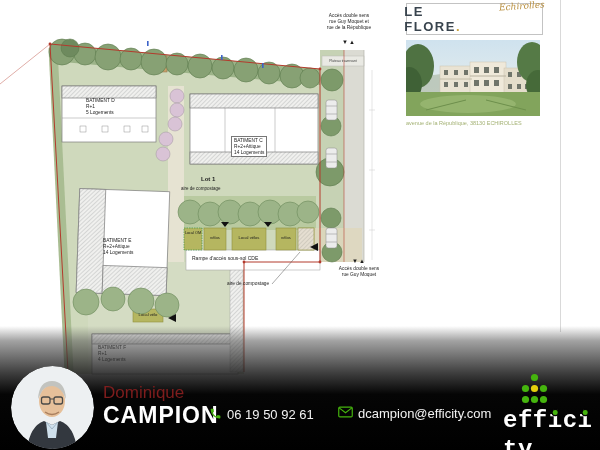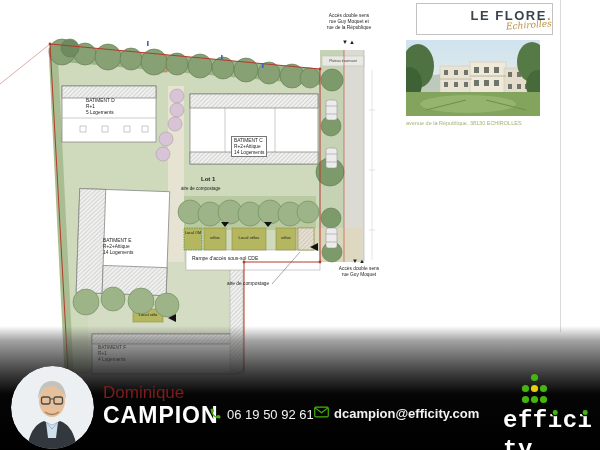--- a/index.html
+++ b/index.html
@@ -6,41 +6,41 @@
   .page{position:relative;width:600px;height:450px;background:#ffffff;overflow:hidden;
         font-family:"Liberation Sans",sans-serif;}
   
   .plan{position:absolute;left:0;top:0;width:410px;height:378px;}
   .plan svg{position:absolute;left:0;top:0;}
   .lbl{position:absolute;color:#1c1c1c;line-height:1.2;white-space:nowrap;z-index:2;}
   .lbl div{white-space:nowrap;}
   .boxed{background:#fff;border:0.5px solid #777;padding:1px 2px;}
   .ctr{text-align:center;white-space:normal;}
   
-  .brandbox{position:absolute;left:416px;top:3px;width:135px;height:30px;border:1px solid #c3c3c3;
-            background:#fff;z-index:1;display:flex;flex-direction:column;align-items:flex-end;justify-content:center;}
+  .brandbox{position:absolute;left:406px;top:3px;width:135px;height:30px;border:1px solid #c3c3c3;
+            background:#fff;z-index:1;display:flex;flex-direction:row;align-items:flex-start;justify-content:center;}
   .brand-title{font-size:13px;font-weight:bold;letter-spacing:1.5px;color:#39444e;}
   .brand-dot{color:#c9a23f;}
   .brand-sub{font-family:"DejaVu Serif",serif;font-style:italic;font-size:9px;color:#b98f3e;
              margin-top:-3px;margin-left:38px;transform:rotate(-4deg);}
   .photo{position:absolute;left:406px;top:40px;width:134px;height:76px;z-index:1;}
   .address{position:absolute;left:406px;top:120px;width:140px;font-size:5.5px;color:#a3b173;z-index:1;}
   .vline{position:absolute;left:560px;top:0;width:1px;height:332px;background:#d9d9d9;}
   
   .grad{position:absolute;left:0;top:326px;width:600px;height:124px;z-index:3;
         background:linear-gradient(to bottom,rgba(90,90,90,0) 0%,rgba(85,85,85,0.55) 12%,
                    rgba(35,35,35,0.88) 38%,#050505 55%,#000 100%);}
   .footer{position:absolute;left:0;top:0;width:600px;height:450px;z-index:4;pointer-events:none;}
   .footer *{pointer-events:auto;}
   .avatar{position:absolute;left:11px;top:366px;width:83px;height:83px;border-radius:50%;overflow:hidden;}
   .fname{position:absolute;left:103px;top:383px;font-size:17px;font-weight:400;color:#7f1d1d;}
   .lname{position:absolute;left:103px;top:402px;font-size:23px;font-weight:bold;color:#ffffff;letter-spacing:1px;}
   .contact{position:absolute;display:flex;align-items:flex-start;gap:5px;color:#f2f2f2;font-size:13px;}
   .c-phone{left:209px;top:407px;}
-  .c-mail{left:314px;top:406px;font-weight:bold;}
+  .c-mail{left:338px;top:406px;}
   .effdots{position:absolute;left:519px;top:373px;}
   .effword{position:absolute;left:503px;top:405px;font-size:24px;font-weight:bold;color:#fff;
            letter-spacing:0.5px;}
   .effword span{position:relative;display:inline-block;font-family:Liberation Mono, monospace;}
   .gdot::after{content:'';position:absolute;left:50%;top:3px;transform:translateX(-50%);
                width:4.6px;height:4.6px;border-radius:50%;background:#45b40e;box-shadow:0 0 0 1.2px #040404;}
 </style>
 </head>
 <body>
 

